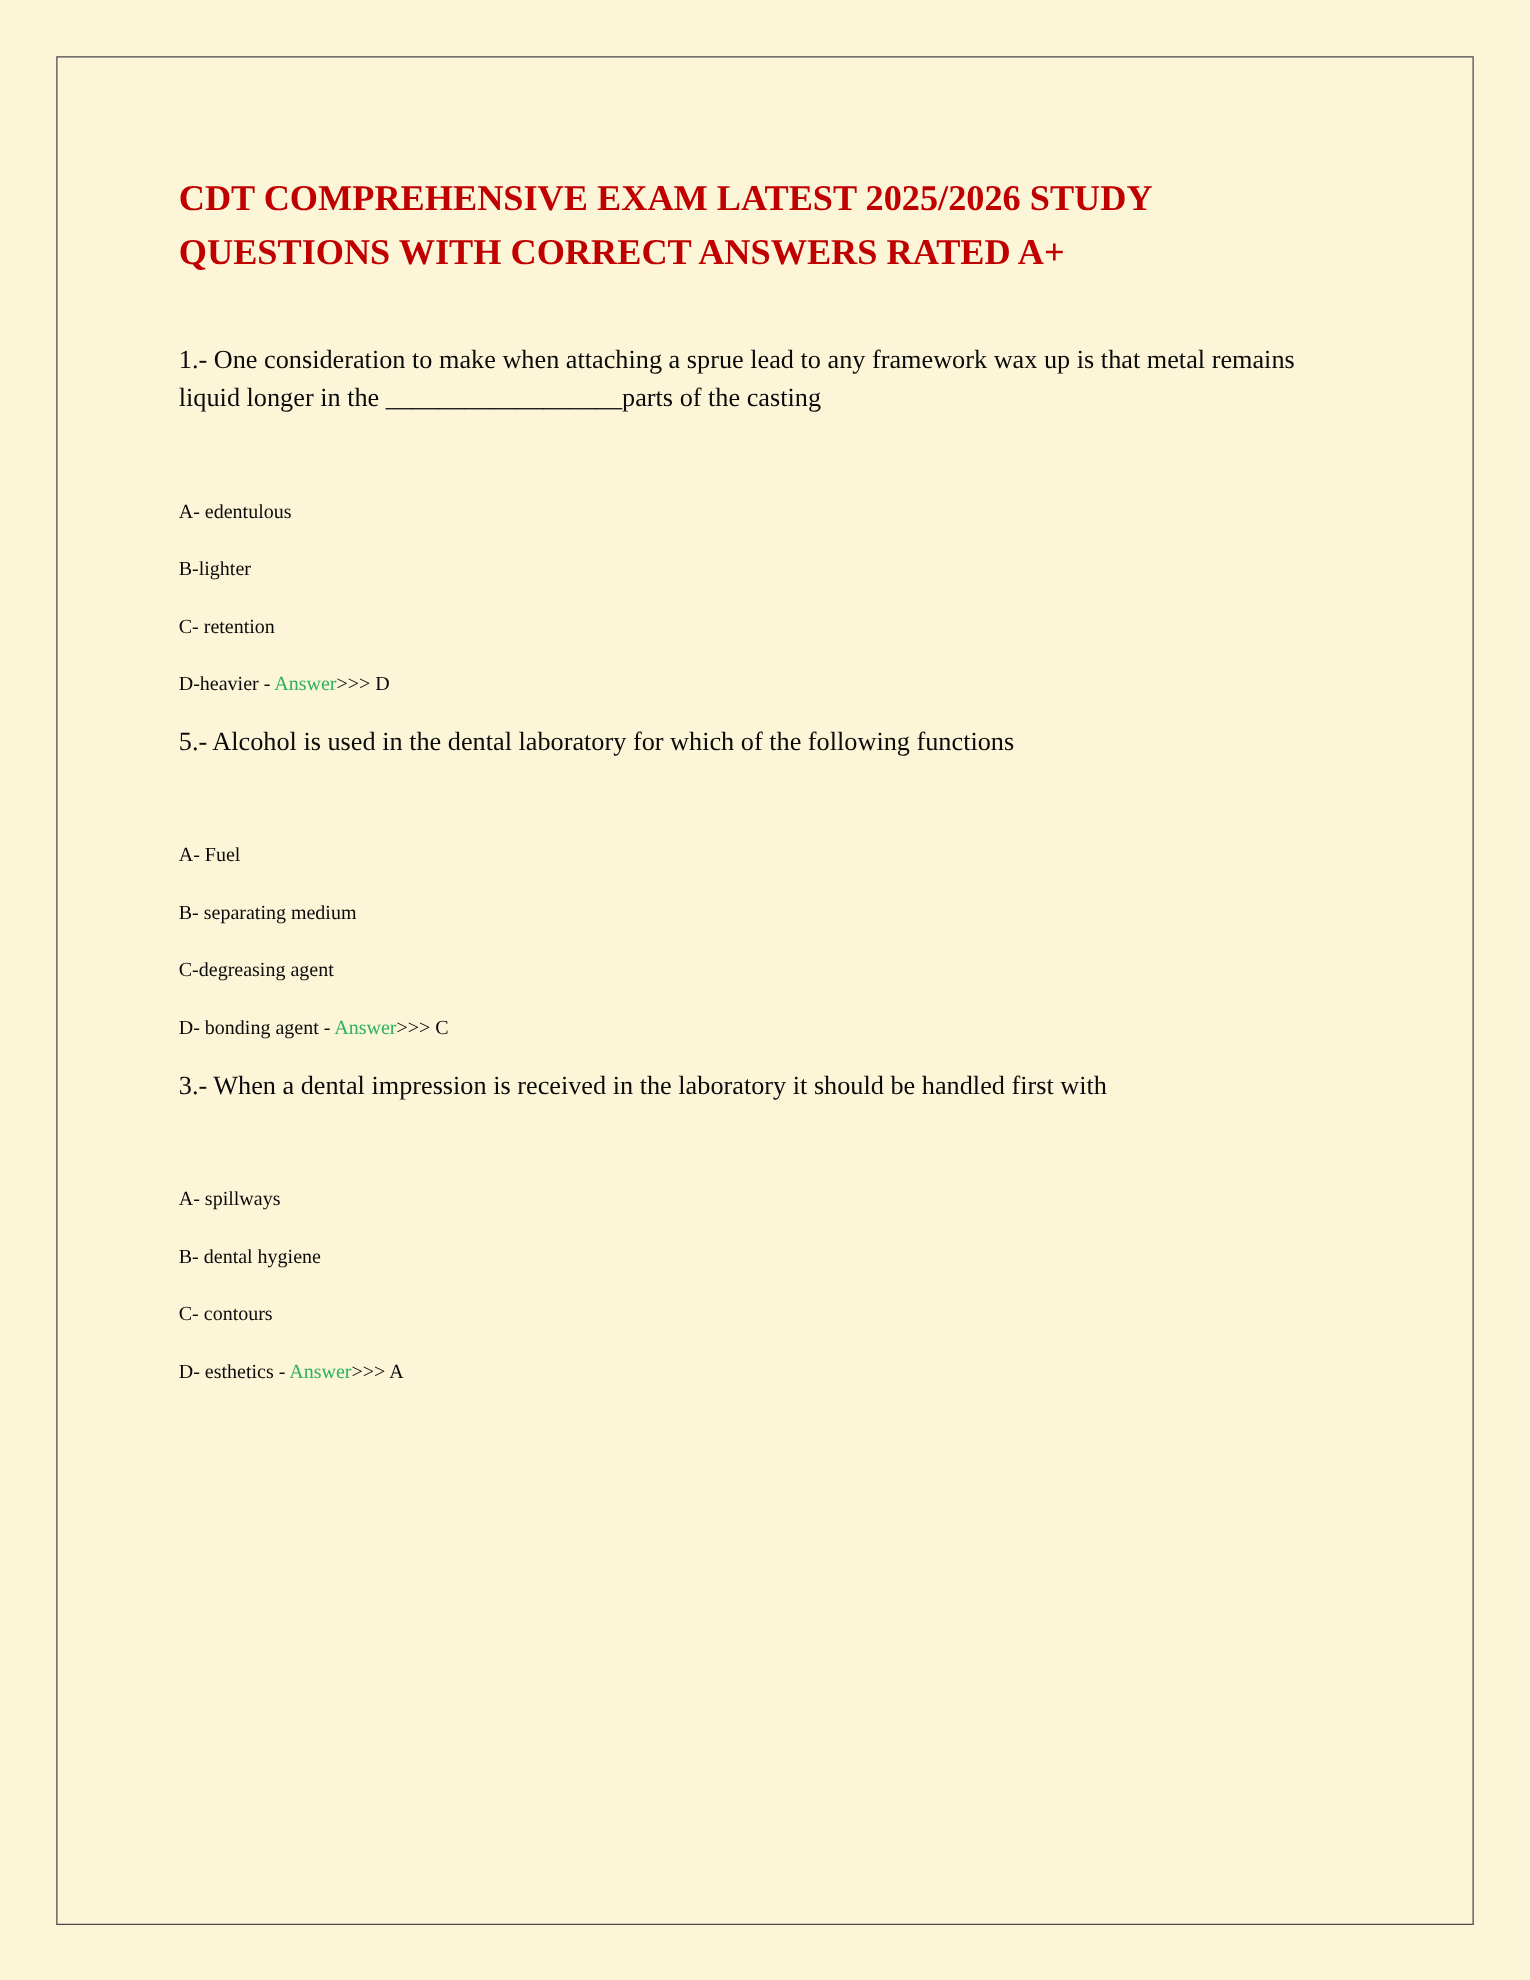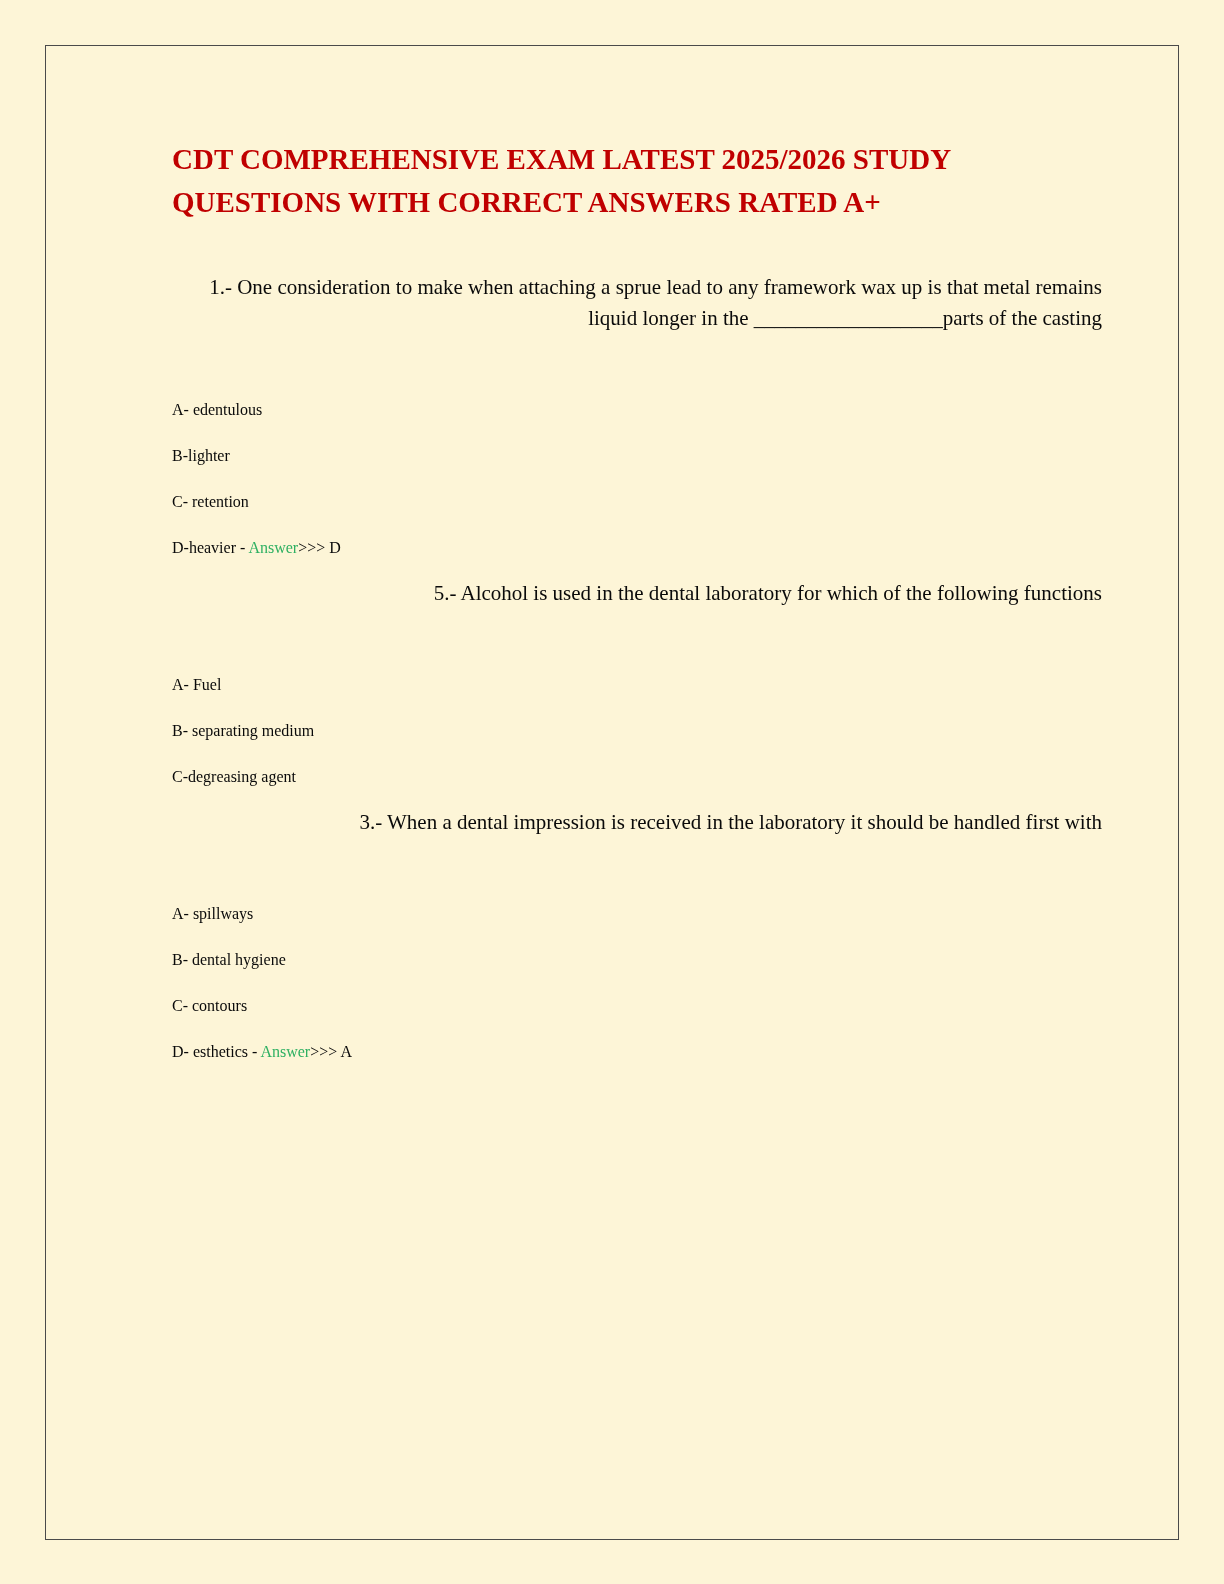--- a/index.html
+++ b/index.html
@@ -22,34 +22,32 @@
     position:absolute;
     left:45px; top:45px;
     width:1134px; height:1495px;
     border:1px solid #4a4a4a;
     background:transparent;
   }
   .content{
     position:absolute;
     left:143px; top:138px;
     width:930px;
-    margin-left:29px;
   }
   .doc-title{
     color:var(--title-color);
     font-weight:bold;
     font-size:29px;
     line-height:43px;
     margin:0 0 48px 0;
   }
   .q-text{
     font-size:21px;
     line-height:31px;
     margin:0 0 15px 0;
-    text-align:right;
   }
   .options{
     padding-top:45px;
   }
   .option-line, .answer-line{
     font-size:16px;
     line-height:31px;
     margin:0 0 15px 0;
   }
   .answer-word{
@@ -75,20 +73,21 @@
       <p class="answer-line"><span>D-heavier - </span><span class="answer-word">Answer</span><span>&gt;&gt;&gt; D</span></p>
     </div>
   </div>
 
   <div class="question-block">
     <p class="q-text">5.- Alcohol is used in the dental laboratory for which of the following functions</p>
     <div class="options">
       <p class="option-line">A- Fuel</p>
       <p class="option-line">B- separating medium</p>
       <p class="option-line">C-degreasing agent</p>
+      <p class="answer-line"><span>D- bonding agent - </span><span class="answer-word">Answer</span><span>&gt;&gt;&gt; C</span></p>
     </div>
   </div>
 
   <div class="question-block">
     <p class="q-text">3.- When a dental impression is received in the laboratory it should be handled first with</p>
   </div>
 
   <div class="question-block">
     <div class="options">
       <p class="option-line">A- spillways</p>

